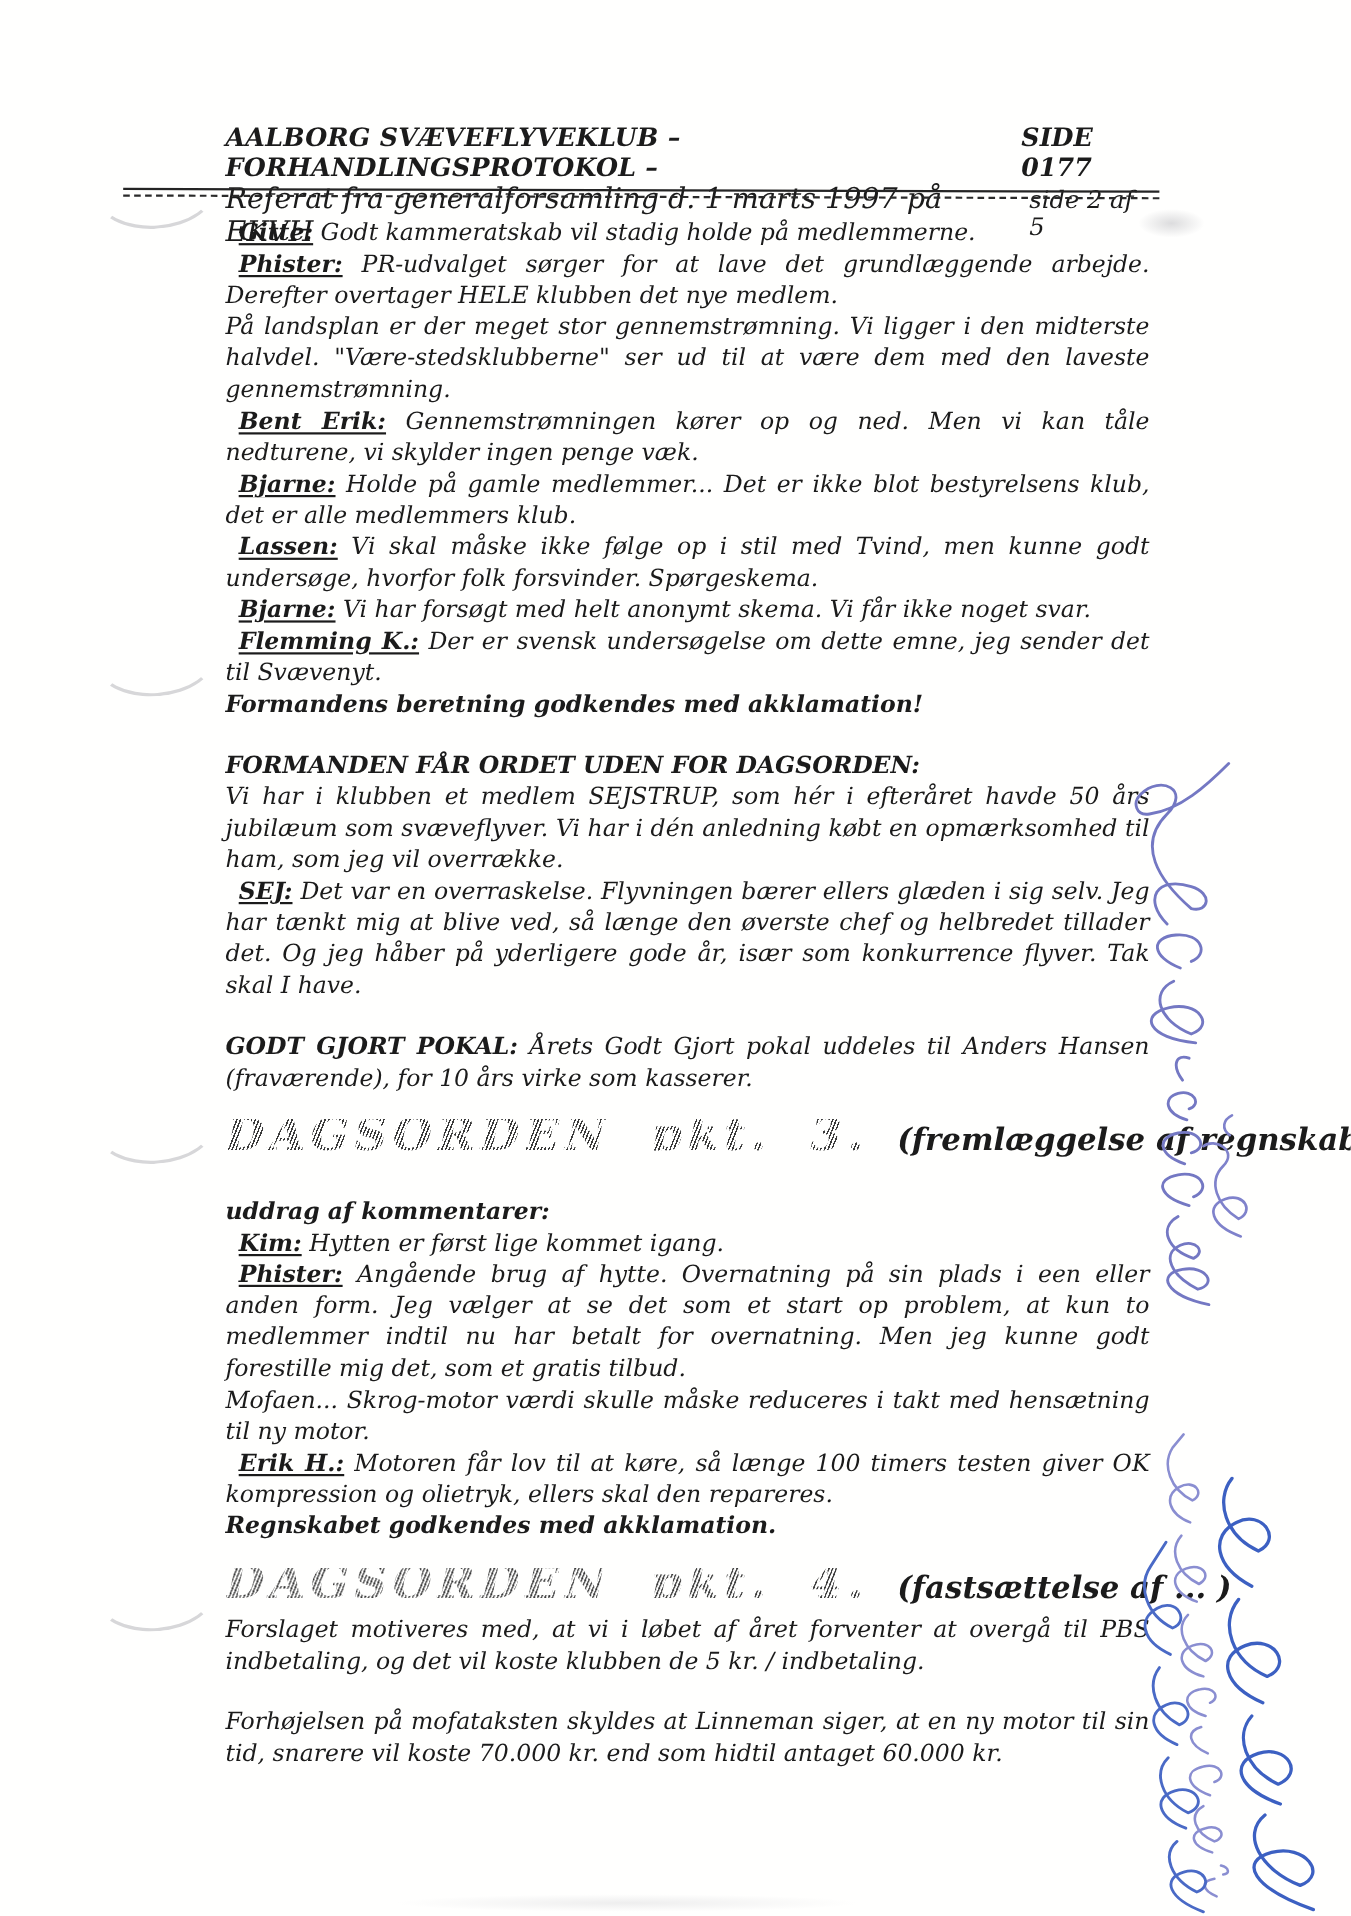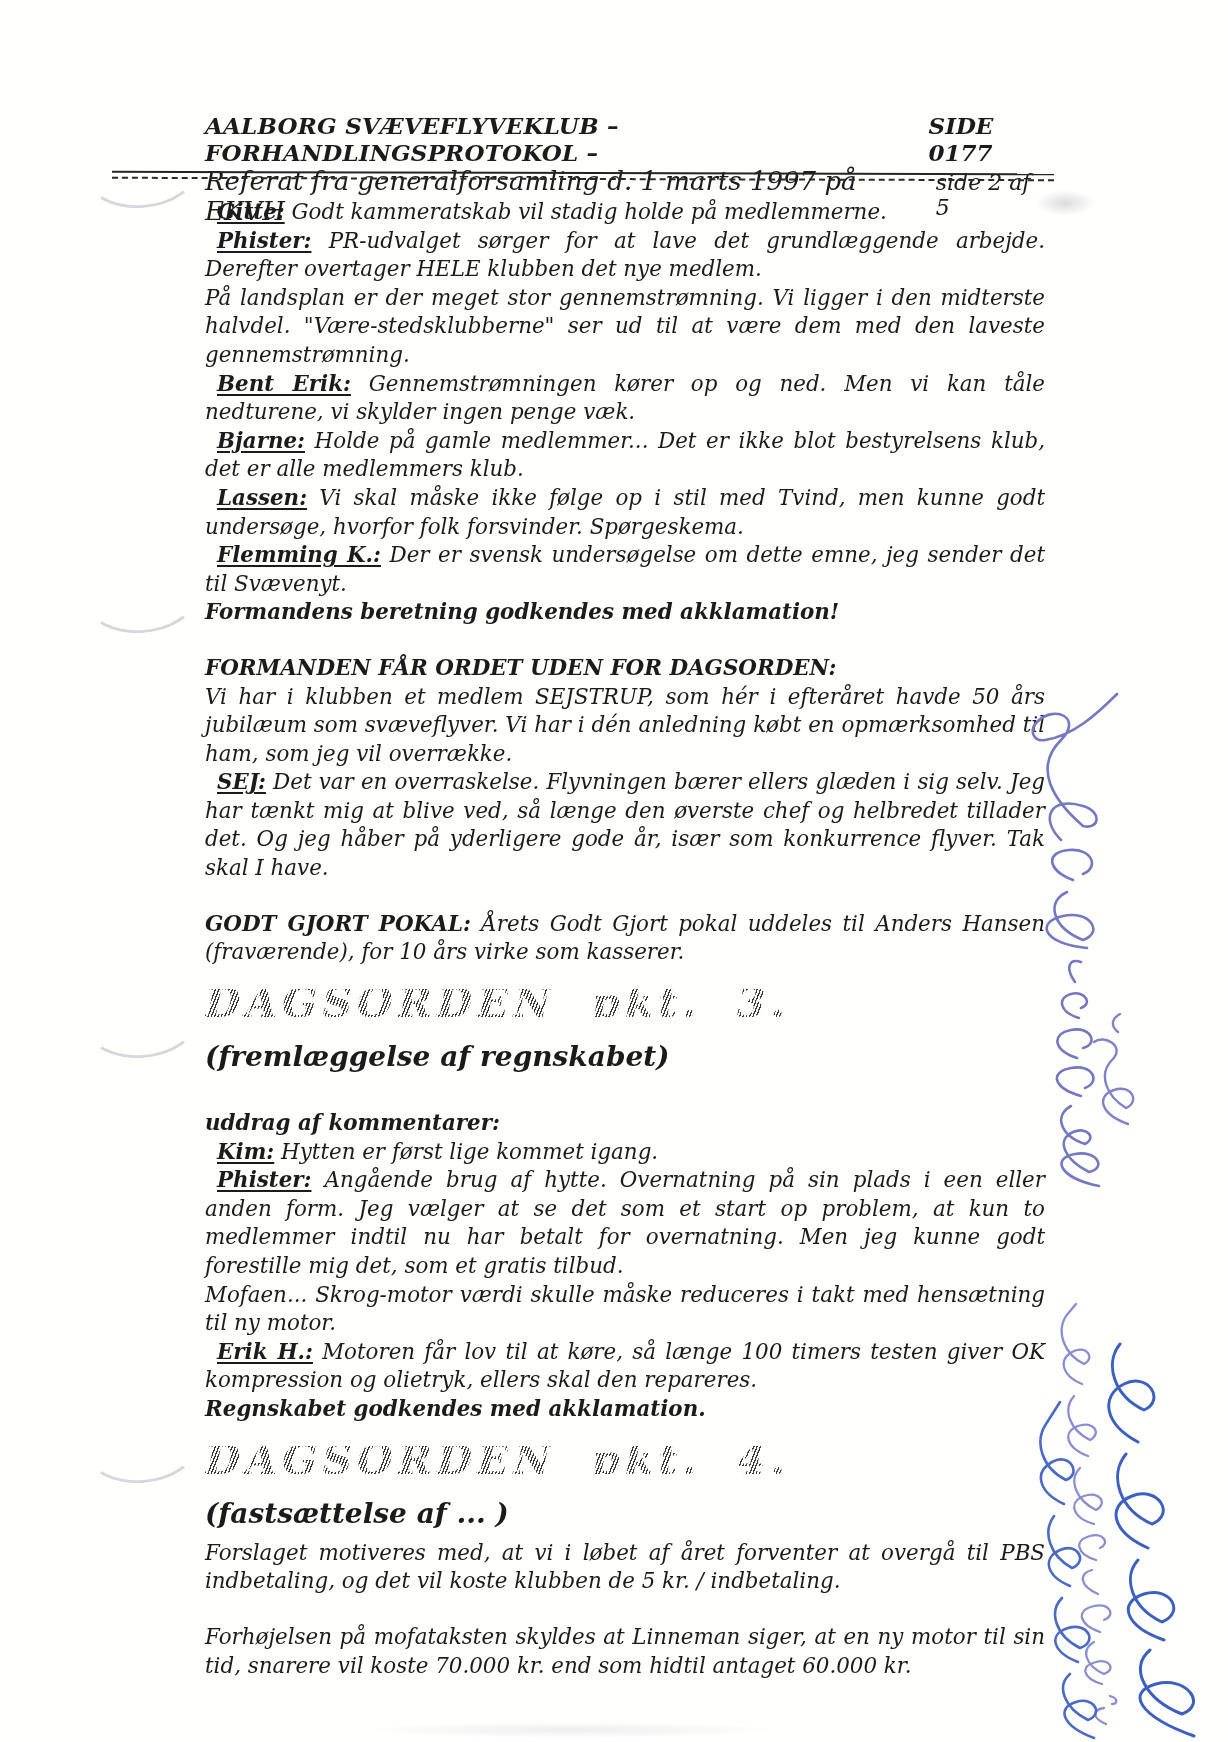--- a/index.html
+++ b/index.html
@@ -26,21 +26,21 @@
     font-style:italic; font-size:21.4px; line-height:28.6px;
     text-align:justify;
   }
   p.para{margin:0;}
   p.indent{text-indent:12px;}
   .speaker{font-weight:700; text-decoration:underline; text-underline-offset:3px; text-decoration-thickness:1.6px;}
   .lead{font-weight:700;}
   p.boldline{font-weight:700; text-align:left;}
   .spacer{height:27px;}
   
-  .dagsorden-row{display:flex; align-items:baseline; gap:26px; margin:22px 0 10px 0; text-align:left;flex-direction:column;}
+  .dagsorden-row{display:flex; align-items:baseline; gap:26px; margin:22px 0 10px 0; text-align:left;}
   .dagsorden-title{
     font-size:41px; font-weight:700; font-style:italic;
     letter-spacing:5px; word-spacing:16px; white-space:nowrap;
     color:#4a4a4a;
   }
   @supports ((-webkit-background-clip:text) or (background-clip:text)){
     .dagsorden-title{
       color:transparent;
       background:repeating-linear-gradient(112deg,#3a3a3a 0 1.3px,rgba(255,255,255,0) 1.3px 3.1px);
       -webkit-background-clip:text; background-clip:text;
@@ -85,20 +85,21 @@
   <div class="smudge" style="left:1035px; top:190px; width:60px; height:26px;"></div>
   <div class="smudge" style="left:360px; top:1722px; width:420px; height:16px; opacity:.25;"></div>
 
   <div id="content">
       <p class="para indent"><span class="speaker">Gitte:</span> Godt kammeratskab vil stadig holde på medlemmerne.</p>
       <p class="para indent"><span class="speaker">Phister:</span> PR-udvalget sørger for at lave det grundlæggende arbejde. Derefter overtager HELE klubben det nye medlem.</p>
       <p class="para">På landsplan er der meget stor gennemstrømning. Vi ligger i den midterste halvdel. "Være-stedsklubberne" ser ud til at være dem med den laveste gennemstrømning.</p>
       <p class="para indent"><span class="speaker">Bent Erik:</span> Gennemstrømningen kører op og ned. Men vi kan tåle nedturene, vi skylder ingen penge væk.</p>
       <p class="para indent"><span class="speaker">Bjarne:</span> Holde på gamle medlemmer... Det er ikke blot bestyrelsens klub, det er alle medlemmers klub.</p>
       <p class="para indent"><span class="speaker">Lassen:</span> Vi skal måske ikke følge op i stil med Tvind, men kunne godt undersøge, hvorfor folk forsvinder. Spørgeskema.</p>
+      <p class="para indent"><span class="speaker">Bjarne:</span> Vi har forsøgt med helt anonymt skema. Vi får ikke noget svar.</p>
       <p class="para indent"><span class="speaker">Flemming K.:</span> Der er svensk undersøgelse om dette emne, jeg sender det til Svævenyt.</p>
       <p class="para boldline">Formandens beretning godkendes med akklamation!</p>
       <div class="spacer"></div>
       <p class="para boldline">FORMANDEN FÅR ORDET UDEN FOR DAGSORDEN:</p>
       <p class="para">Vi har i klubben et medlem SEJSTRUP, som hér i efteråret havde 50 års jubilæum som svæveflyver. Vi har i dén anledning købt en opmærksomhed til ham, som jeg vil overrække.</p>
       <p class="para indent"><span class="speaker">SEJ:</span> Det var en overraskelse. Flyvningen bærer ellers glæden i sig selv. Jeg har tænkt mig at blive ved, så længe den øverste chef og helbredet tillader det. Og jeg håber på yderligere gode år, især som konkurrence flyver. Tak skal I have.</p>
       <div class="spacer"></div>
       <p class="para"><span class="lead">GODT GJORT POKAL:</span> Årets Godt Gjort pokal uddeles til Anders Hansen (fraværende), for 10 års virke som kasserer.</p>
       <div class="dagsorden-row">
         <span class="dagsorden-title">DAGSORDEN pkt. 3.</span>

